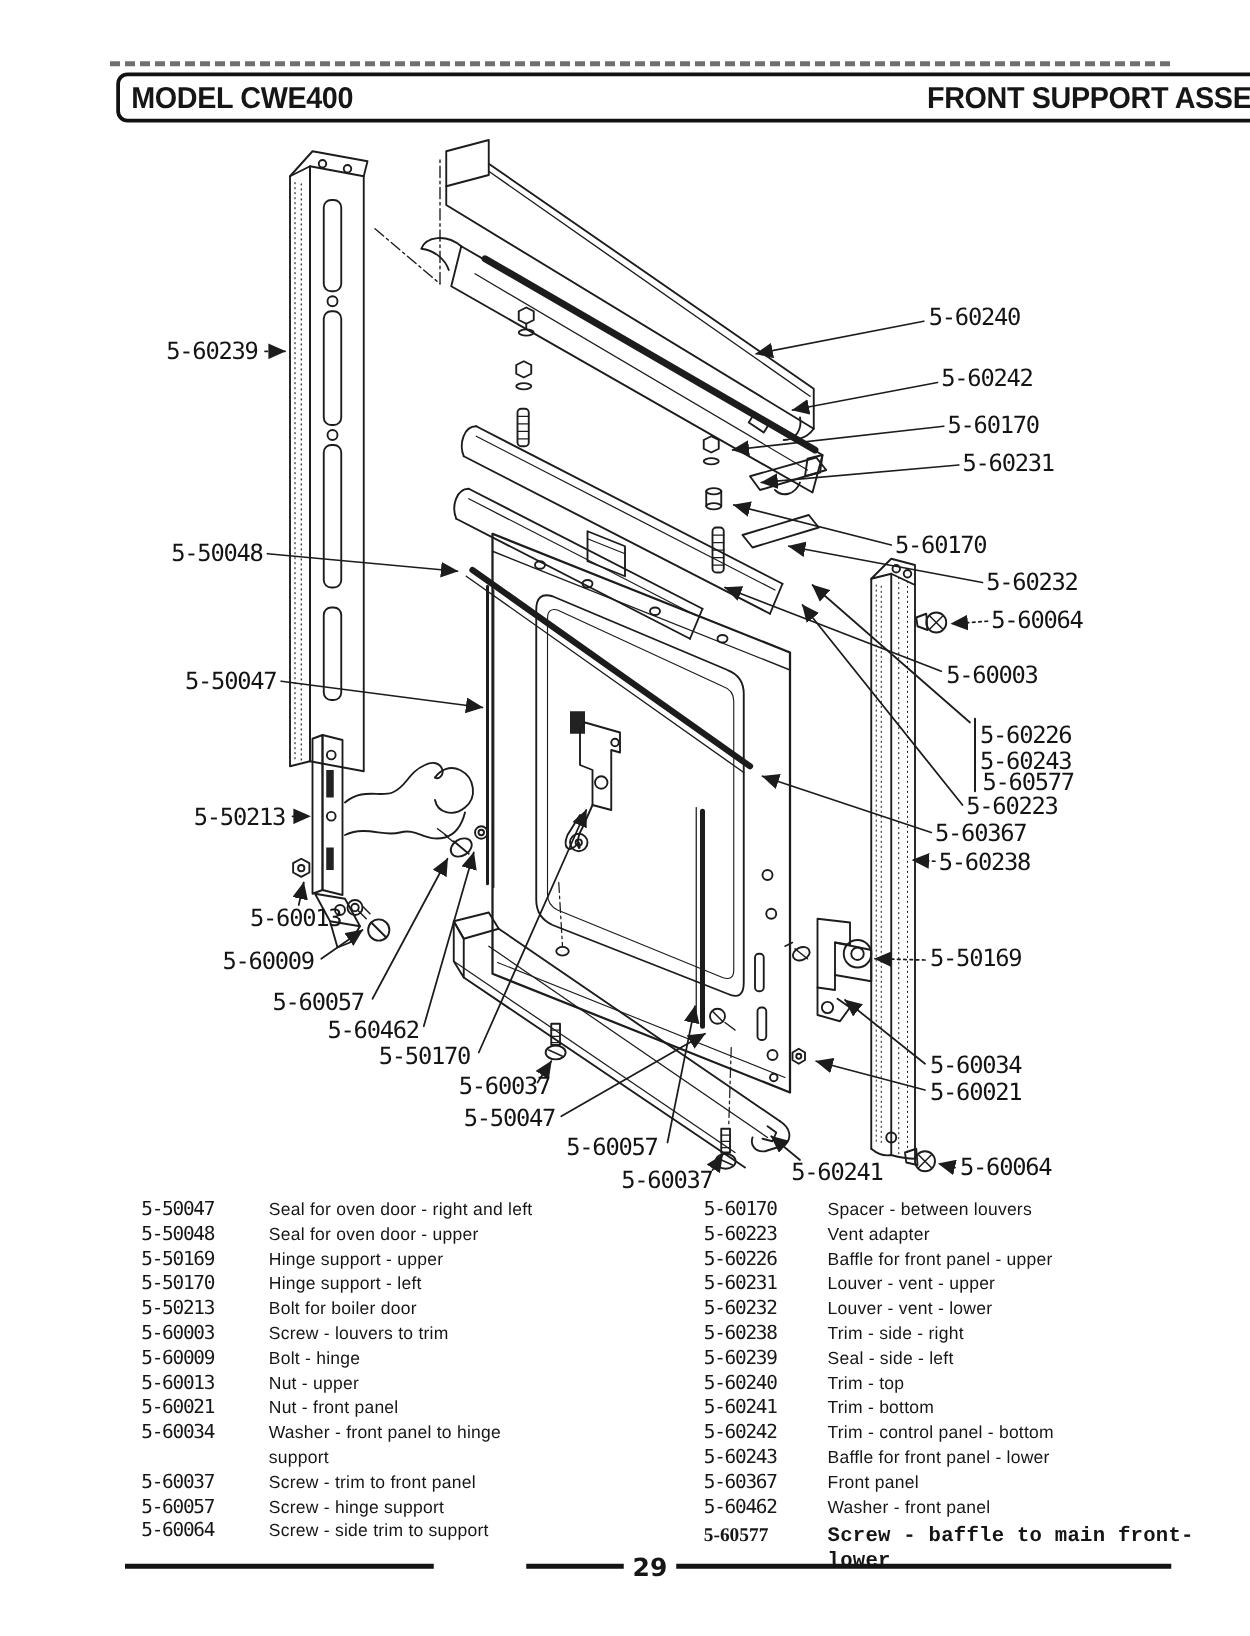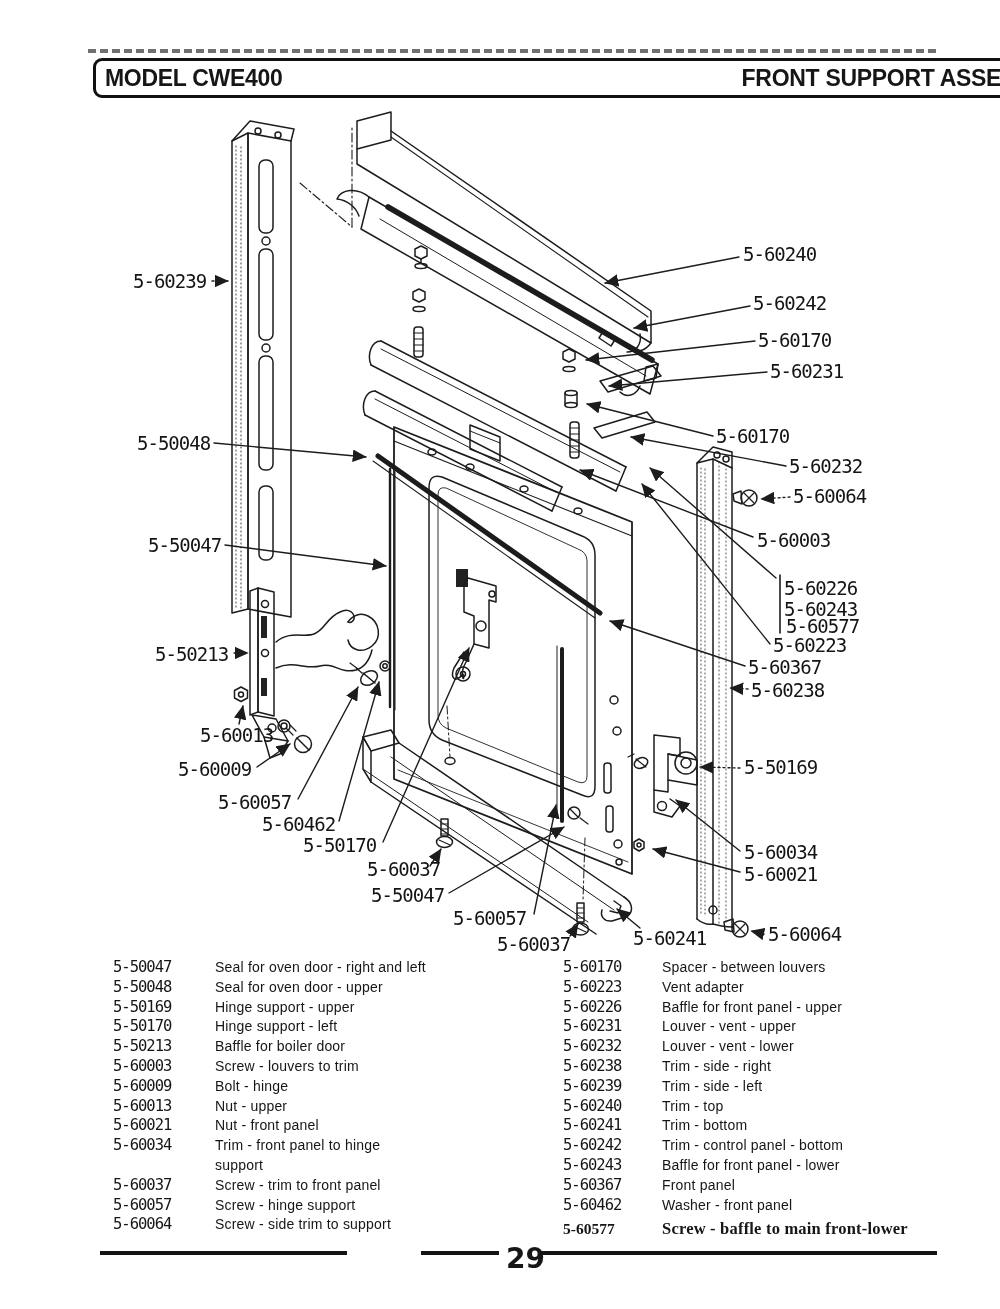--- a/index.html
+++ b/index.html
@@ -21,27 +21,27 @@
   .parts-col{position:absolute;top:958px;width:440px;}
   .parts-col.left{left:113px;}
   .parts-col.right{left:563px;}
   .prow{display:flex;align-items:flex-start;min-height:19.8px;line-height:19.8px;}
   .pnum{font-family:"DejaVu Sans Mono",monospace;font-size:15.5px;letter-spacing:-1px;
         width:102px;flex:0 0 auto;}
   .parts-col.right .pnum{width:99px;}
   .pdesc{font-size:14px;letter-spacing:.2px;white-space:pre-line;max-width:310px;}
   .prow.late-addition{margin-top:4px;font-family:"Liberation Serif",serif;}
   .prow.late-addition .pnum{font-family:"Liberation Serif",serif;font-weight:700;font-size:15.5px;letter-spacing:0;}
-  .prow.late-addition .pdesc{font-family:Liberation Serif, serif;font-weight:700;font-size:16.5px;}
+  .prow.late-addition .pdesc{font-family:Liberation Mono, monospace;font-weight:700;font-size:16.5px;}
   
   .rule{position:absolute;top:1251px;height:4px;background:#141414;}
   .rule.r1{left:100px;width:247px;}
   .rule.r2{left:421px;width:78px;}
   .rule.r3{left:541px;width:396px;}
-  .page-num{position:absolute;left:506px;top:1242px;font-weight:700;font-size:28px;
+  .page-num{position:absolute;left:506px;top:1242px;font-weight:700;font-size:20px;
      font-family:"DejaVu Sans",sans-serif;}
 </style>
 </head>
 <body>
 
 <div class="page">
 
   <div class="scan-edge"></div>
 
   <div class="header-box">
@@ -327,41 +327,41 @@
       <div class="prow">
         <span class="pnum">5-50169</span>
         <span class="pdesc">Hinge support - upper</span>
       </div>
       <div class="prow">
         <span class="pnum">5-50170</span>
         <span class="pdesc">Hinge support - left</span>
       </div>
       <div class="prow">
         <span class="pnum">5-50213</span>
-        <span class="pdesc">Baffle for boiler door</span>
+        <span class="pdesc">Bolt for boiler door</span>
       </div>
       <div class="prow">
         <span class="pnum">5-60003</span>
         <span class="pdesc">Screw - louvers to trim</span>
       </div>
       <div class="prow">
         <span class="pnum">5-60009</span>
         <span class="pdesc">Bolt - hinge</span>
       </div>
       <div class="prow">
         <span class="pnum">5-60013</span>
         <span class="pdesc">Nut - upper</span>
       </div>
       <div class="prow">
         <span class="pnum">5-60021</span>
         <span class="pdesc">Nut - front panel</span>
       </div>
       <div class="prow">
         <span class="pnum">5-60034</span>
-        <span class="pdesc">Trim - front panel to hinge
+        <span class="pdesc">Washer - front panel to hinge
 support</span>
       </div>
       <div class="prow">
         <span class="pnum">5-60037</span>
         <span class="pdesc">Screw - trim to front panel</span>
       </div>
       <div class="prow">
         <span class="pnum">5-60057</span>
         <span class="pdesc">Screw - hinge support</span>
       </div>
@@ -390,21 +390,21 @@
       <div class="prow">
         <span class="pnum">5-60232</span>
         <span class="pdesc">Louver - vent - lower</span>
       </div>
       <div class="prow">
         <span class="pnum">5-60238</span>
         <span class="pdesc">Trim - side - right</span>
       </div>
       <div class="prow">
         <span class="pnum">5-60239</span>
-        <span class="pdesc">Trim - side - left</span>
+        <span class="pdesc">Seal - side - left</span>
       </div>
       <div class="prow">
         <span class="pnum">5-60240</span>
         <span class="pdesc">Trim - top</span>
       </div>
       <div class="prow">
         <span class="pnum">5-60241</span>
         <span class="pdesc">Trim - bottom</span>
       </div>
       <div class="prow">

